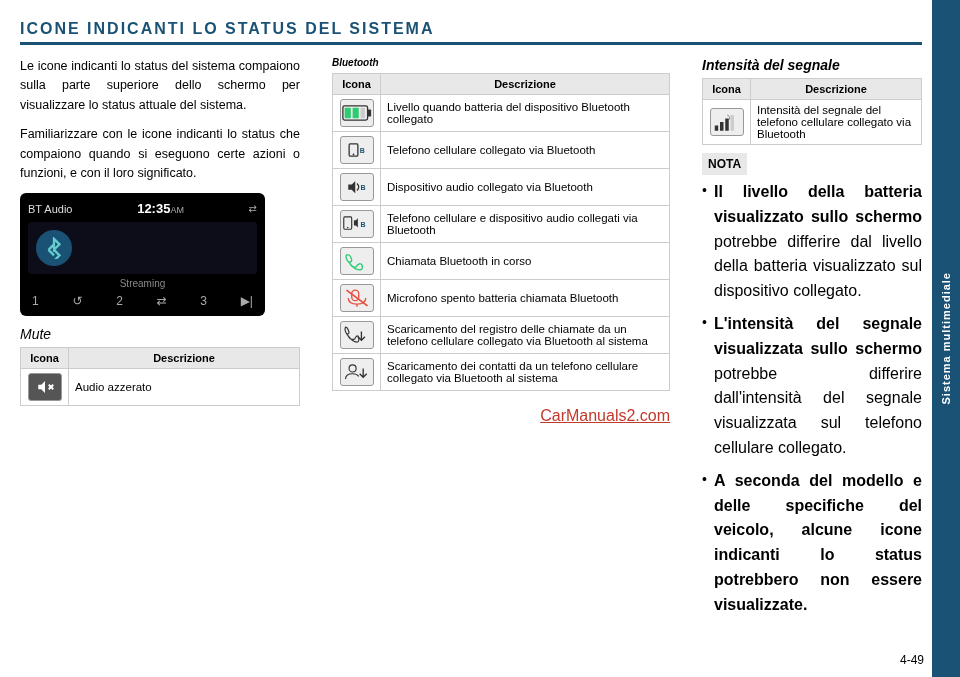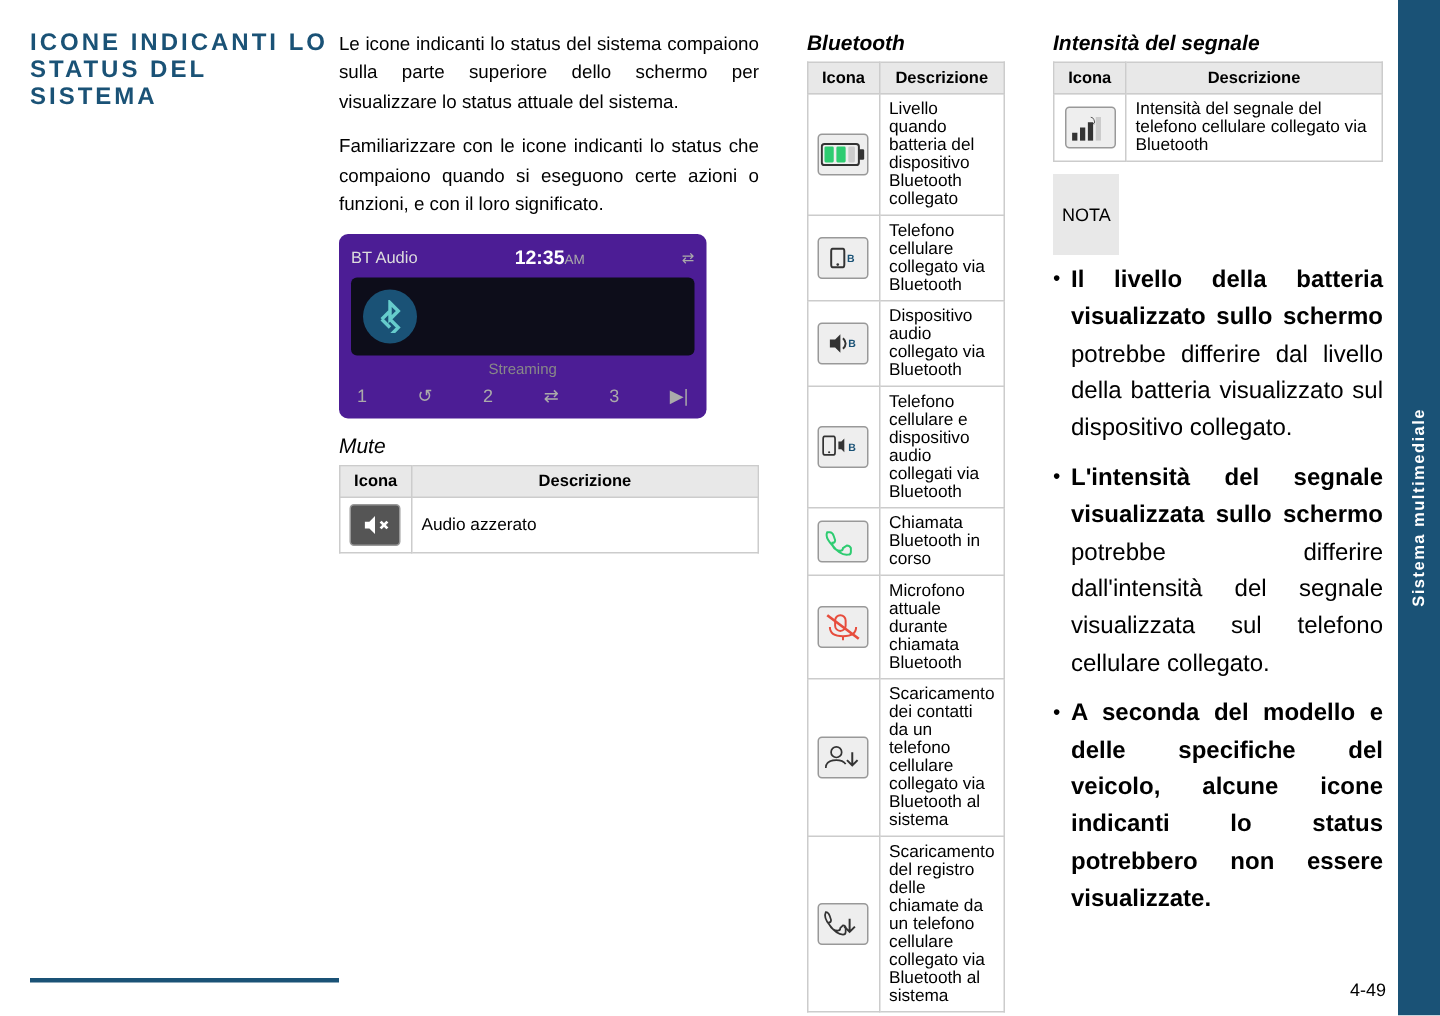--- a/index.html
+++ b/index.html
@@ -36,21 +36,21 @@
       writing-mode: vertical-rl;
       transform: rotate(180deg);
       letter-spacing: 1px;
       font-weight: bold;
     }
 
     .main-content {
       flex: 1;
       padding: 20px 10px 10px 20px;
       display: flex;
-      flex-direction: row;
+      flex-direction: column;
     }
 
     
     .page-header {
       border-bottom: 3px solid #1a5276;
       margin-bottom: 12px;
       padding-bottom: 4px;
     }
     .page-header h1 {
       font-size: 16px;
@@ -86,21 +86,21 @@
     .body-text {
       font-size: 12.5px;
       line-height: 1.55;
       text-align: justify;
       color: #000;
       margin-bottom: 10px;
     }
 
     
     .device-screen {
-      background: #4c1d95;
+      background: #000000;
       border-radius: 6px;
       padding: 8px;
       margin: 10px 0;
       width: 245px;
       color: #fff;
     }
     .device-top-bar {
       display: flex;
       justify-content: space-between;
       align-items: center;
@@ -228,42 +228,42 @@
     }
     .icon-box.contacts {
       background: #eee;
     }
     .icon-box.signal {
       background: #eee;
     }
 
     
     .bt-section-title {
-      font-size: 14px;
+      font-size: 10px;
       font-style: italic;
       font-weight: bold;
       color: #000;
       margin-bottom: 5px;
     }
 
     
     .intensita-title {
       font-size: 14px;
       font-style: italic;
       font-weight: bold;
       color: #000;
       margin-bottom: 5px;
     }
 
     
     .nota-box {
       background: #e8e8e8;
       border: none;
-      padding: 20px 6px;
-      font-weight: normal;
+      padding: 4px 6px;
+      font-weight: bold;
       font-size: 12px;
       display: inline-block;
       margin: 8px 0 5px;
     }
 
     
     .bullet-list {
       font-size: 16px;
       line-height: 1.55;
       text-align: justify;
@@ -465,50 +465,50 @@
                 <div class="icon-box mic-off">
                   <svg width="28" height="20" viewBox="0 0 32 22">
                     <rect x="10" y="2" width="8" height="12" rx="4" fill="none" stroke="#e74c3c" stroke-width="1.5"></rect>
                     <path d="M6 11 Q6 18 16 18 Q26 18 26 11" fill="none" stroke="#e74c3c" stroke-width="1.5"></path>
                     <line x1="16" y1="18" x2="16" y2="21" stroke="#e74c3c" stroke-width="1.5"></line>
                     <line x1="4" y1="2" x2="28" y2="20" stroke="#e74c3c" stroke-width="2"></line>
                   </svg>
                 </div>
               </td>
               <td>
-                <span>Microfono attuale durante chiamata Bluetooth</span>
+                <span>Microfono spento batteria chiamata Bluetooth</span>
+              </td>
+            </tr>
+
+            <tr>
+              <td class="icon-cell">
+                <div class="icon-box call-log">
+                  <svg width="30" height="22" viewBox="0 0 34 24">
+                    <path d="M4 3 Q6 3 7 6 L8 9 Q8 11 6 11 Q6 11 7 13 Q9 17 13 17 Q15 17 15 15 L17 13 Q19 13 19 15 L19 18 Q19 20 17 20 Q12 20 7 13 Q2 7 4 3 Z" fill="none" stroke="#333" stroke-width="1.3"></path>
+                    <path d="M22 8 L22 18 M18 14 L22 18 L26 14" stroke="#333" stroke-width="1.5" fill="none"></path>
+                  </svg>
+                </div>
+              </td>
+              <td>
+                <span>Scaricamento del registro delle chiamate da un telefono cellulare collegato via Bluetooth al sistema</span>
               </td>
             </tr>
 
             <tr>
               <td class="icon-cell">
                 <div class="icon-box contacts">
                   <svg width="30" height="22" viewBox="0 0 34 24">
                     <circle cx="12" cy="8" r="4" fill="none" stroke="#333" stroke-width="1.3"></circle>
                     <path d="M4 20 Q4 14 12 14 Q17 14 19 17" fill="none" stroke="#333" stroke-width="1.3"></path>
                     <path d="M24 8 L24 18 M20 14 L24 18 L28 14" stroke="#333" stroke-width="1.5" fill="none"></path>
                   </svg>
                 </div>
               </td>
               <td>
                 <span>Scaricamento dei contatti da un telefono cellulare collegato via Bluetooth al sistema</span>
-              </td>
-            </tr>
-
-            <tr>
-              <td class="icon-cell">
-                <div class="icon-box call-log">
-                  <svg width="30" height="22" viewBox="0 0 34 24">
-                    <path d="M4 3 Q6 3 7 6 L8 9 Q8 11 6 11 Q6 11 7 13 Q9 17 13 17 Q15 17 15 15 L17 13 Q19 13 19 15 L19 18 Q19 20 17 20 Q12 20 7 13 Q2 7 4 3 Z" fill="none" stroke="#333" stroke-width="1.3"></path>
-                    <path d="M22 8 L22 18 M18 14 L22 18 L26 14" stroke="#333" stroke-width="1.5" fill="none"></path>
-                  </svg>
-                </div>
-              </td>
-              <td>
-                <span>Scaricamento del registro delle chiamate da un telefono cellulare collegato via Bluetooth al sistema</span>
               </td>
             </tr>
           </tbody>
         </table>
 
         <div class="website-link" style="margin-top:16px;">CarManuals2.com</div>
       </div>
 
       <div class="far-right-col">
         <div class="intensita-title">Intensità del segnale</div>

